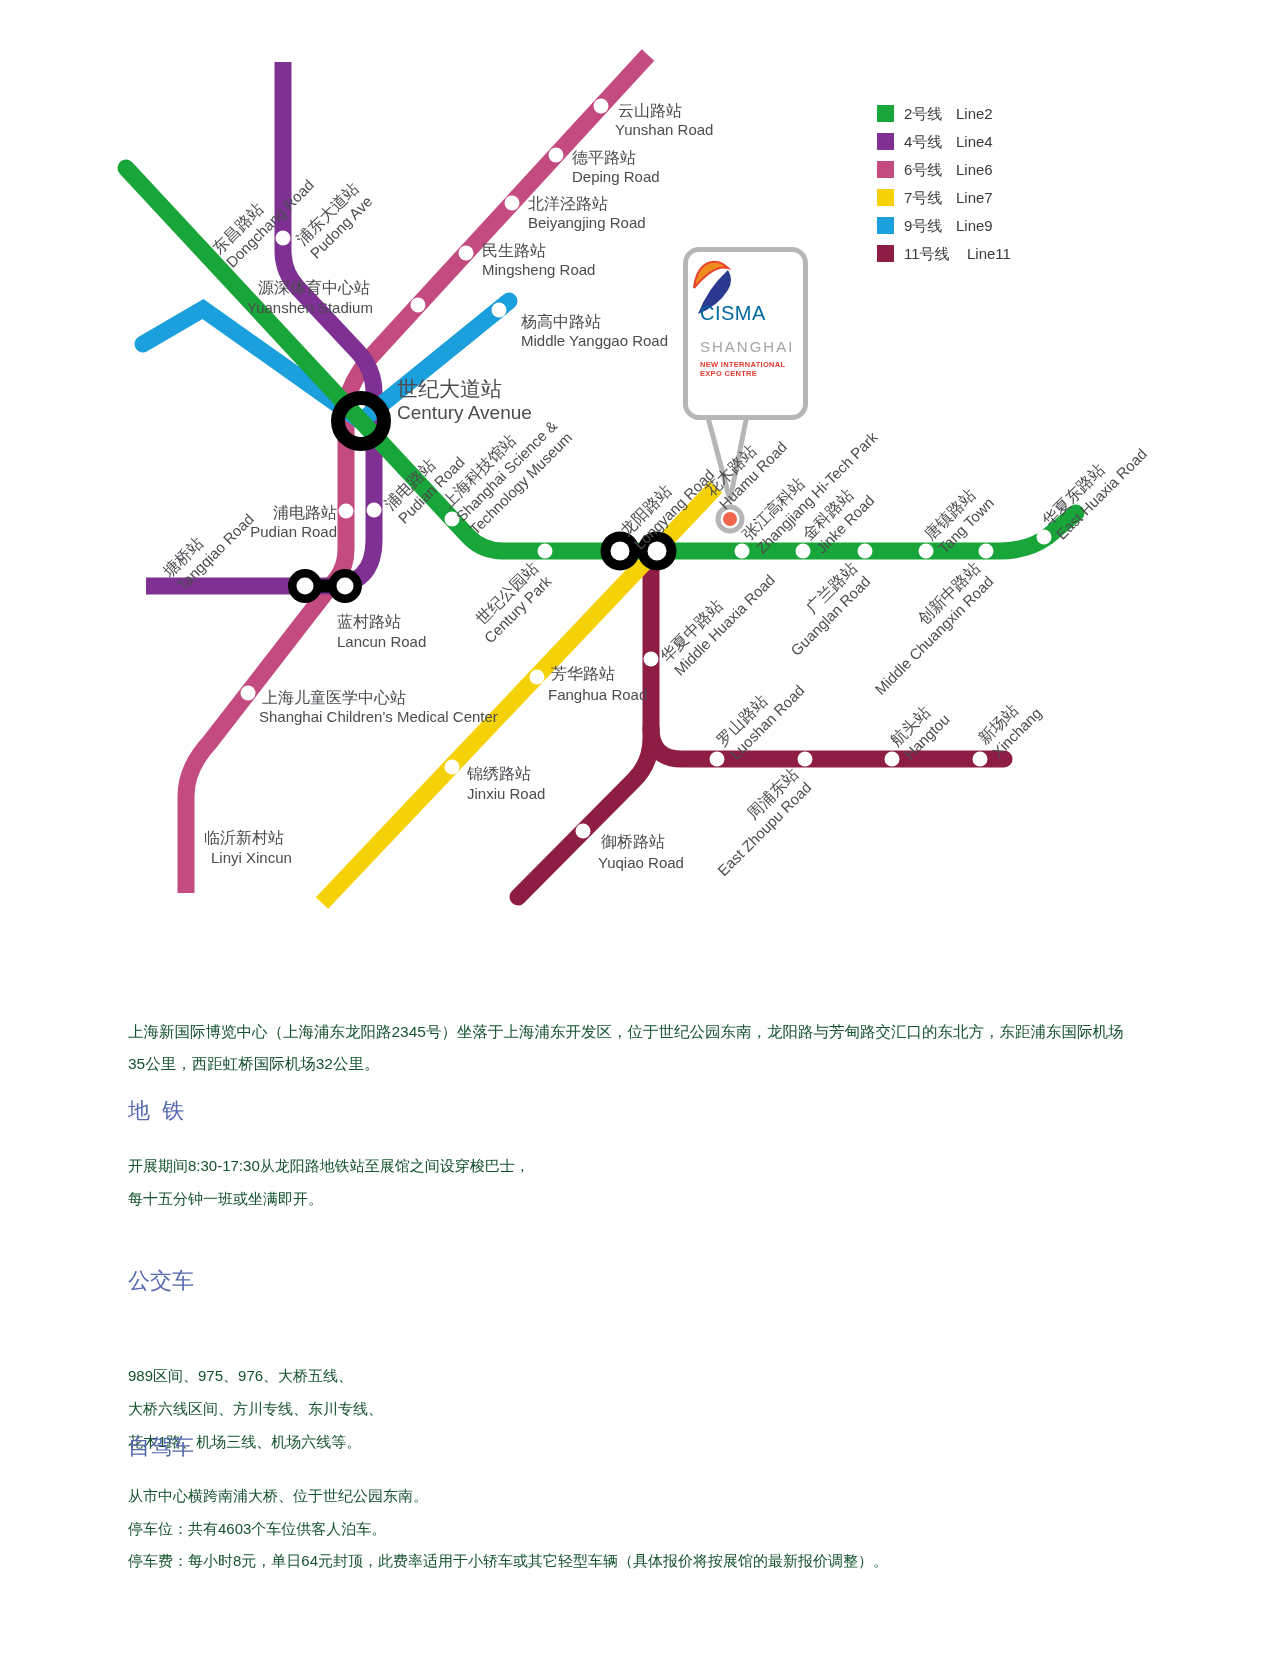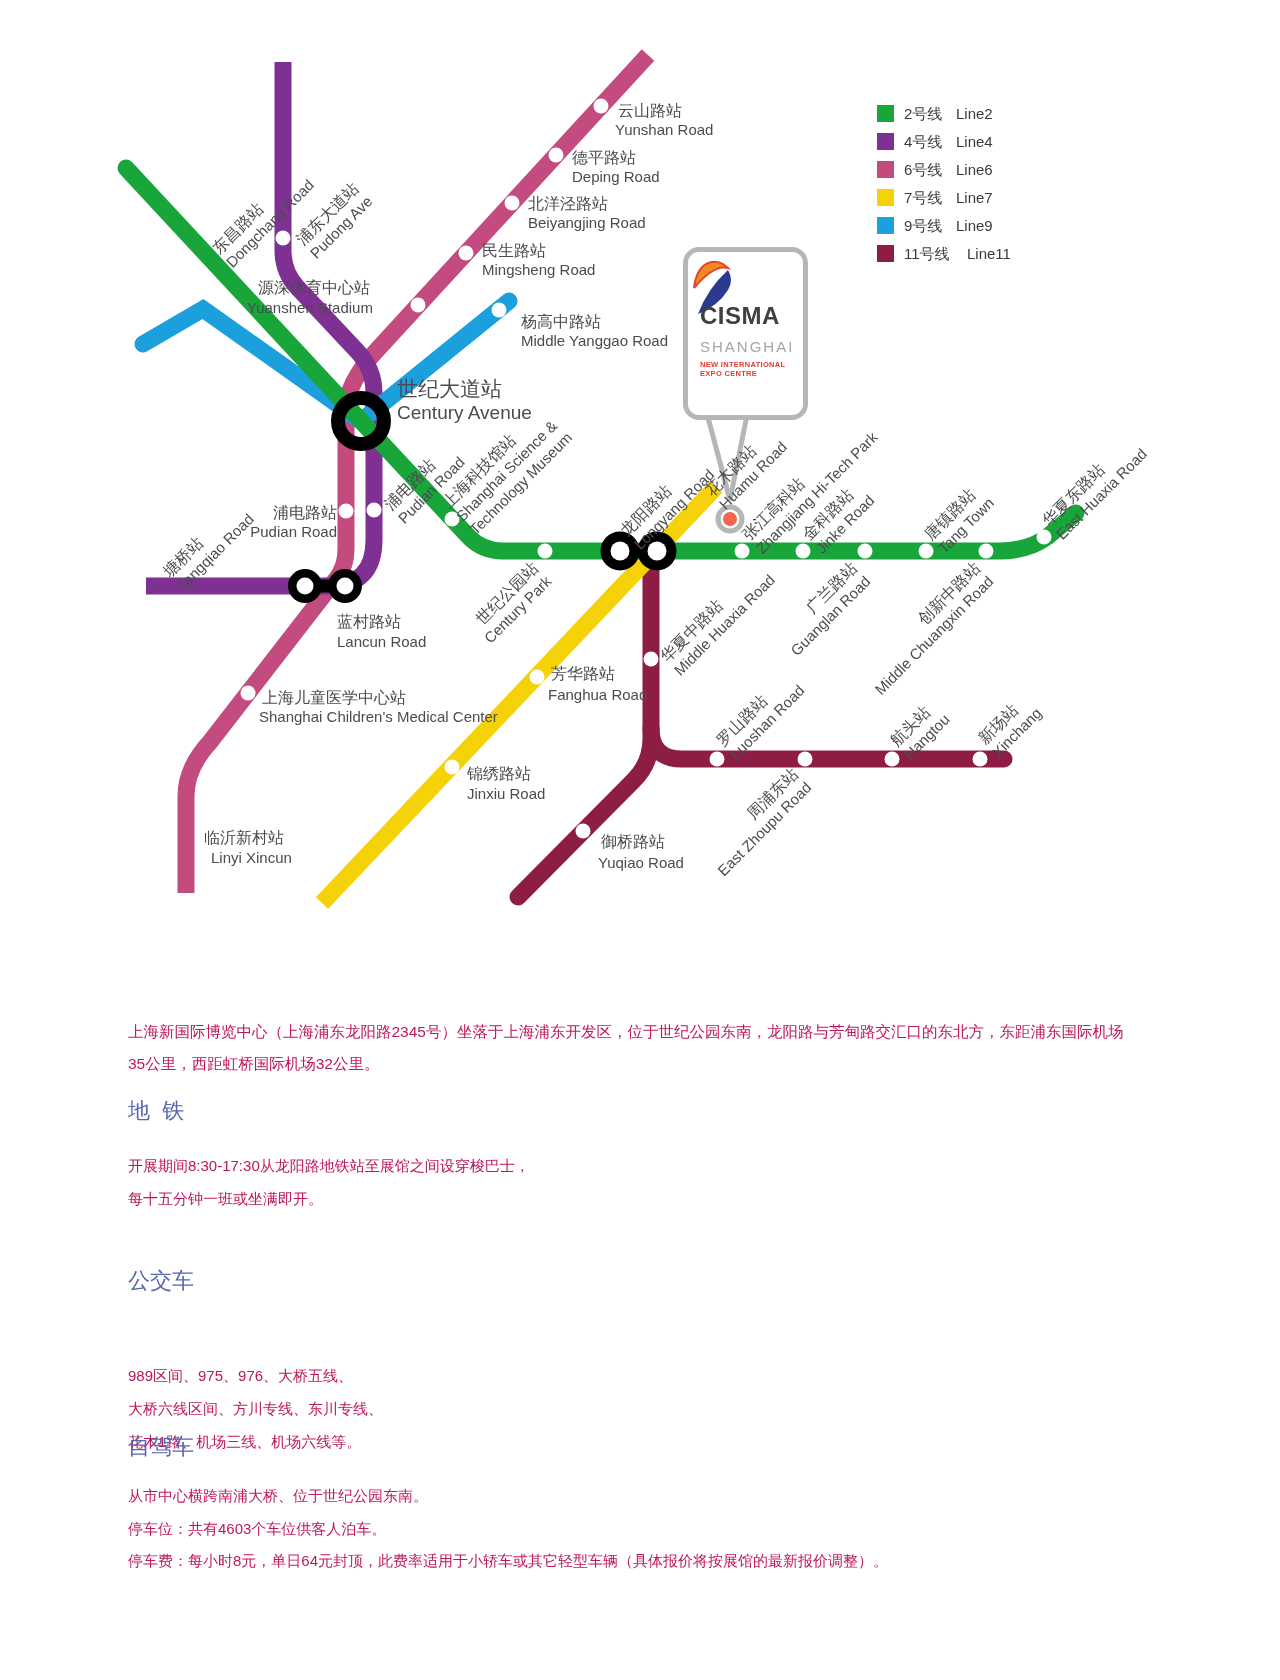--- a/index.html
+++ b/index.html
@@ -8,29 +8,29 @@
   svg{position:absolute;left:0;top:0;}
   svg text{fill:#4b4b50;}
   .zh{font-size:16px;}
   .en{font-size:15px;}
   .zh-big{font-size:21px;}
   .en-big{font-size:19px;}
   .leg-t{font-size:15px;fill:#3a3a3a;}
 
   .cisma-box{position:absolute;left:683px;top:247px;width:115px;height:163px;
              background:#fff;border:5px solid #b6b6b6;border-radius:16px;z-index:5;}
-  .cisma-word{position:absolute;left:12px;top:50px;font-size:24px;font-weight:bold;
-              color:#404040;letter-spacing:0.5px;}
+  .cisma-word{position:absolute;left:12px;top:50px;font-size:20px;font-weight:normal;
+              color:#0369a1;letter-spacing:0.5px;}
   .cisma-city{position:absolute;left:12px;top:86px;font-size:15px;color:#a5a5a8;
               letter-spacing:2px;}
   .cisma-sub{position:absolute;left:12px;top:108px;font-size:7.5px;font-weight:bold;
              color:#e23b2e;line-height:9px;letter-spacing:0.3px;}
   .swoosh{position:absolute;right:-8px;top:2px;}
 
-  .txt{position:absolute;color:#be185d;}
+  .txt{position:absolute;color:#14532d;}
   .intro{left:128px;top:1016px;width:1000px;font-size:15.5px;line-height:32px;}
   .sec-head{font-size:22px;color:#5567ae;white-space:pre;}
   .sec-lines{font-size:15px;}
   .sec-lines div{white-space:pre;}
   #metro-head{left:128px;top:1096px;}
   #metro-lines{left:128px;top:1150px;line-height:32.5px;}
   #bus-head{left:128px;top:1266px;text-align:center;}
   #bus-lines{left:128px;top:1359px;line-height:33px;}
   #car-head{left:128px;top:1432px;}
   #car-lines{left:128px;top:1480px;line-height:32.5px;}

